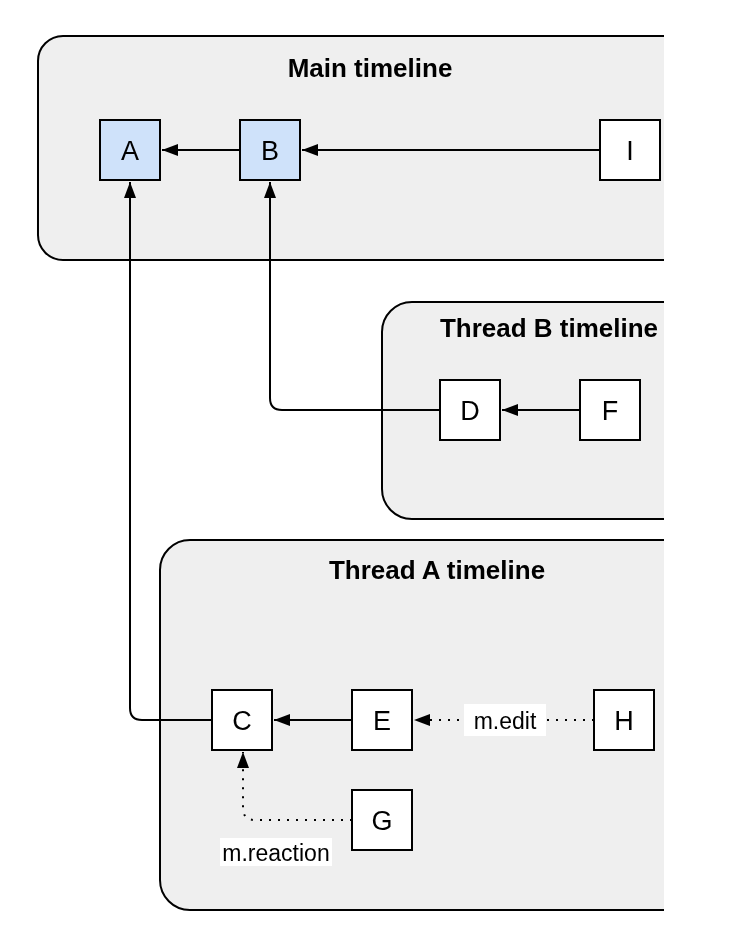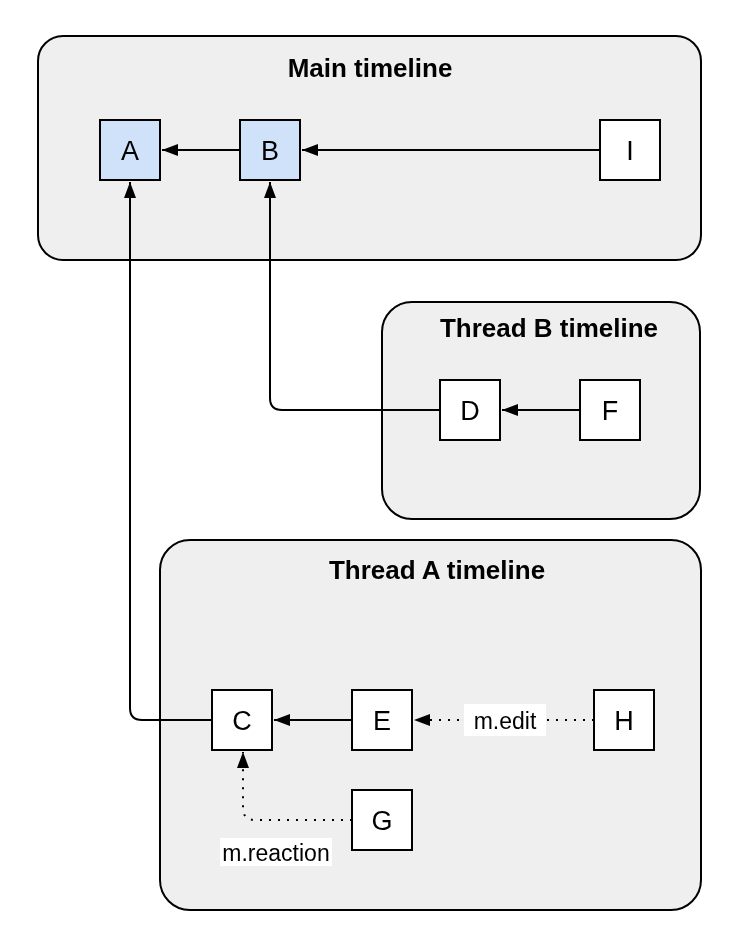--- a/index.html
+++ b/index.html
@@ -3,21 +3,21 @@
 <meta charset="utf-8">
 <style>
   html, body {
     margin: 0;
     padding: 0;
     background: #ffffff;
     font-family: "Liberation Sans", sans-serif;
   }
   .canvas {
     position: relative;
-    width: 756px;
+    width: 664px;
     height: 942px;
     background: #ffffff;
     overflow: hidden;
   }
   svg { display: block; }
   .container-box {
     stroke: #000000;
     stroke-width: 2;
   }
   .container-title {

